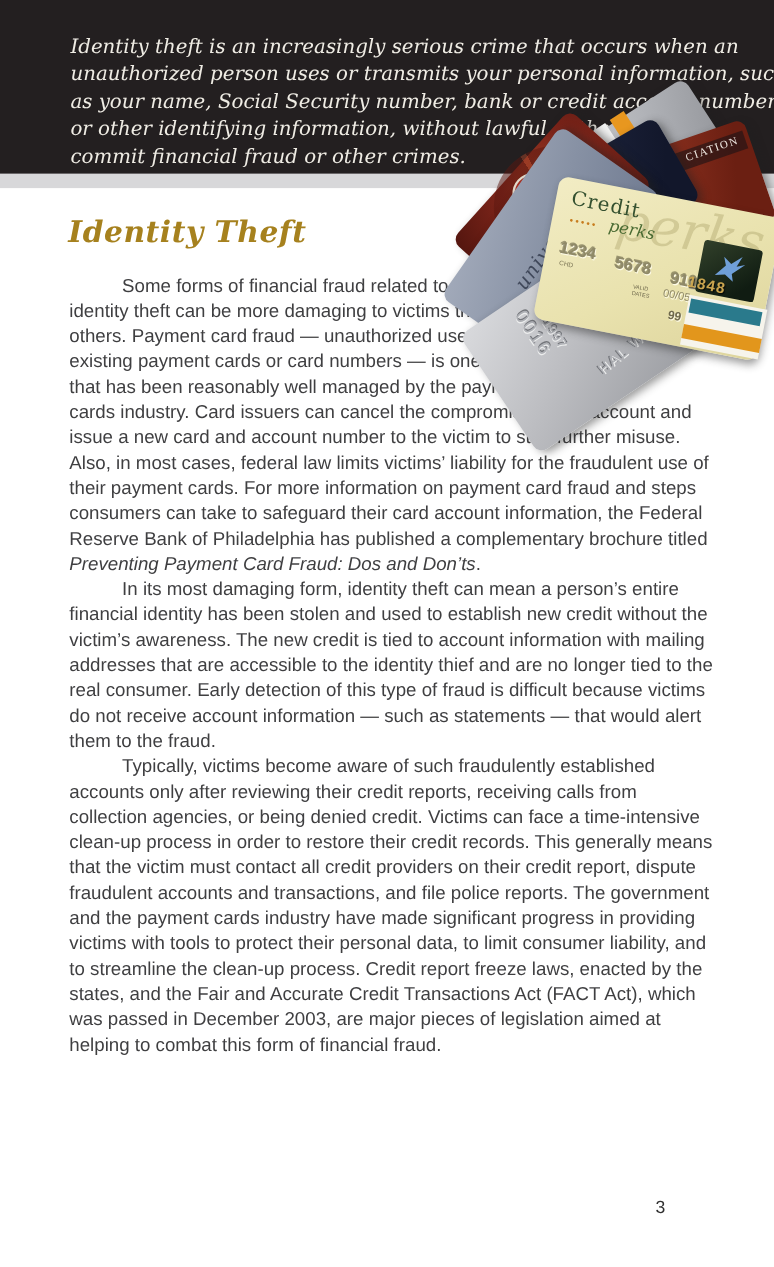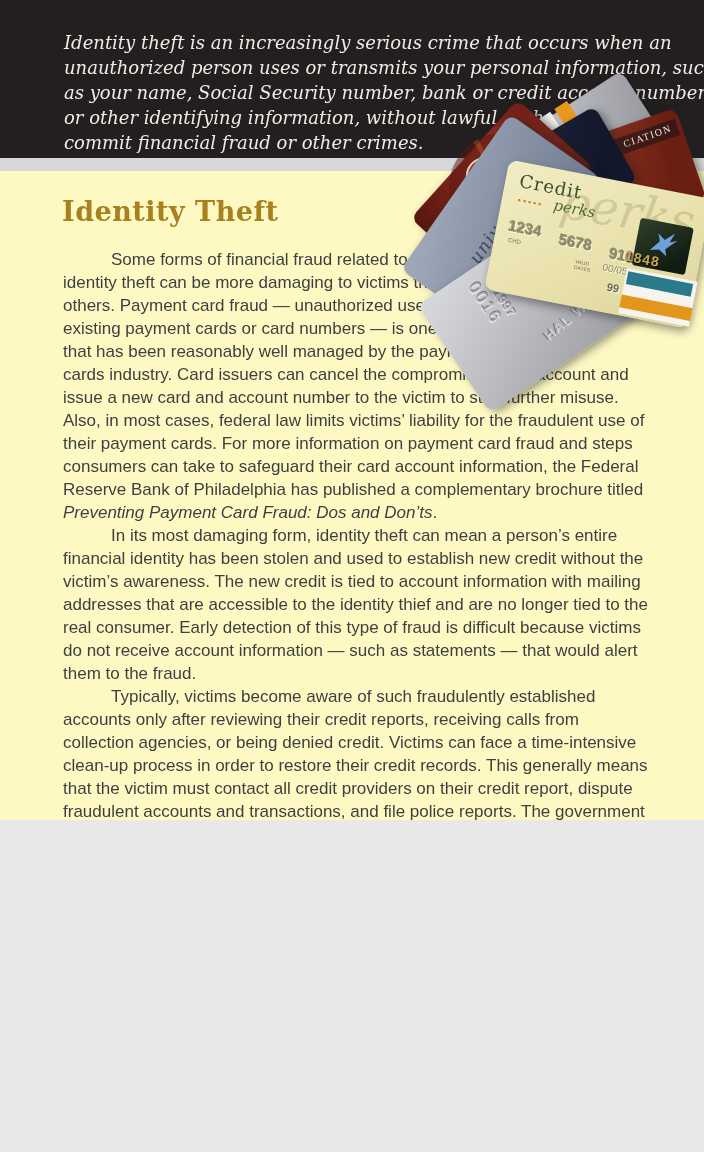--- a/index.html
+++ b/index.html
@@ -1,26 +1,26 @@
 <!DOCTYPE html>
 <html><head>
 <meta charset="utf-8">
 <style>
   html,body{margin:0;padding:0;background:#e8e8e8;}
-  .page{position:relative;width:704px;height:820px;background:#fef9c3;overflow:hidden;
+  .page{position:relative;width:704px;height:1152px;background:#ffffff;overflow:hidden;
         font-family:"Liberation Sans",sans-serif;}
   
   .hdr{position:absolute;left:0;top:0;width:704px;height:158px;background:#231f20;z-index:1;}
   .hdr-text{position:absolute;left:64px;top:30px;color:#efece4;
             font-family:"DejaVu Serif",serif;font-style:italic;font-size:18px;line-height:25px;}
   .hdr-line{white-space:nowrap;}
   .band{position:absolute;left:0;top:158px;width:704px;height:13px;background:#d8d8da;z-index:1;}
   
   .title{position:absolute;left:62px;top:196px;z-index:2;
-         font-family:"DejaVu Serif",serif;font-weight:bold;
+         font-family:"DejaVu Serif",serif;font-style:italic;font-weight:bold;
          font-size:27px;color:#a6811e;letter-spacing:0.5px;}
   
   .content{position:absolute;left:63px;top:248px;width:586px;z-index:2;
            font-size:17px;line-height:23px;color:#3f3f41;text-align:left;}
   .content p{margin:0;text-indent:48px;}
   .sp{float:right;clear:right;height:23px;}
   .sp1{width:205px;} .sp2{width:190px;} .sp3{width:176px;} .sp4{width:162px;} .sp5{width:142px;}
   
   .pagenum{position:absolute;left:596px;top:1090px;font-size:16px;color:#303030;z-index:2;}
   

